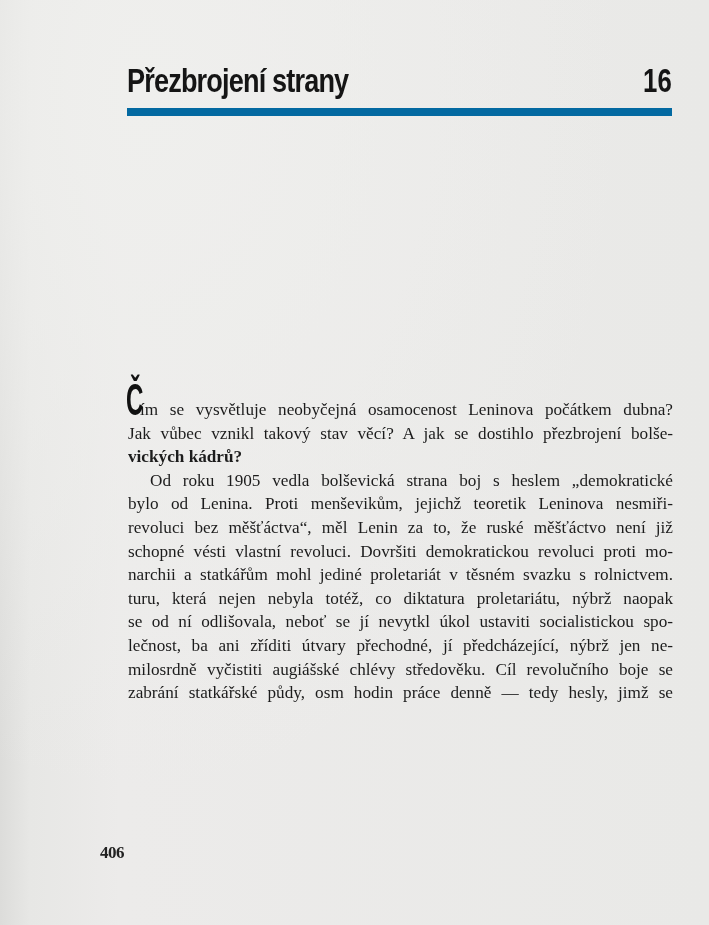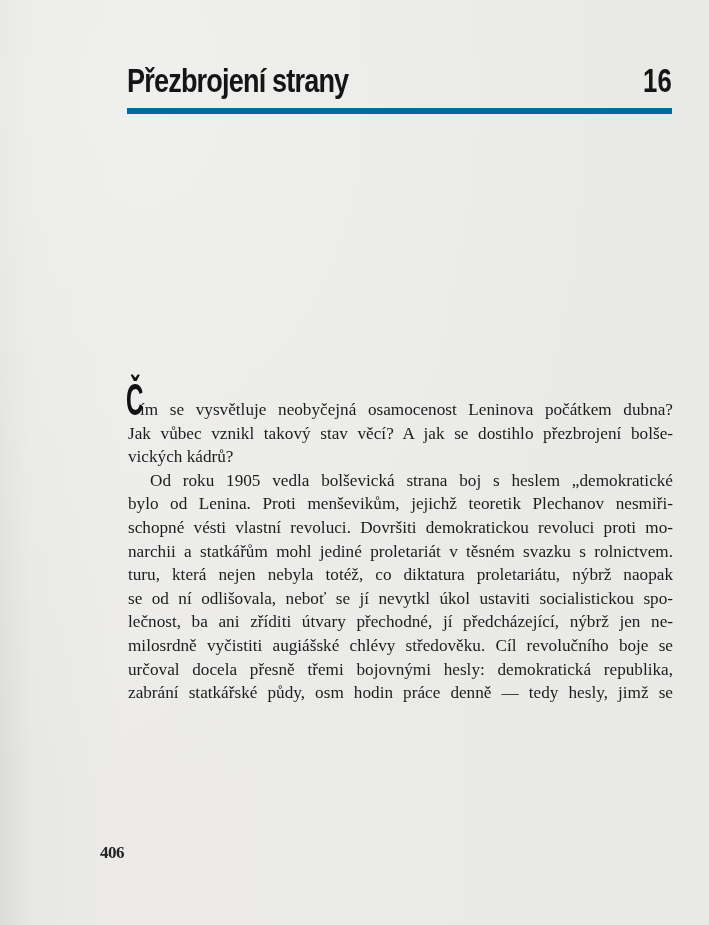--- a/index.html
+++ b/index.html
@@ -22,21 +22,21 @@
       position: absolute;
       left: 0; top: 0;
       width: 709px; height: 925px;
     }
     .chapter-header {
       position: absolute;
       left: 127px;
       top: 60px;
       width: 545px;
       height: 48px;
-      border-bottom: 6px solid #0369a1;
+      border-bottom: 8px solid #0369a1;
     }
     .chapter-title {
       position: absolute;
       left: 0;
       top: 2px;
       font-family: "Liberation Sans", "DejaVu Sans", sans-serif;
       font-weight: bold;
       font-size: 33px;
       letter-spacing: -1px;
       transform: scaleX(0.82);
@@ -67,20 +67,21 @@
     }
     .line {
       display: block;
       white-space: nowrap;
       text-align: justify;
       text-align-last: justify;
       height: 23.6px;
     }
     .line.last {
       text-align-last: left;
+      font-weight: bold;
     }
     .line.indent {
       padding-left: 22px;
     }
     .first-line {
       position: relative;
       padding-left: 12px;
     }
     .drop-cap {
       position: absolute;
@@ -114,26 +115,26 @@
   <div class="chapter-header">
     <span class="chapter-title">Přezbrojení strany</span>
     <span class="chapter-number">16</span>
   </div>
 
   <div class="body-text">
     <span class="line first-line"><span class="drop-cap">Č</span><span>ím se vysvětluje neobyčejná osamocenost Leninova počátkem dubna?</span></span>
     <span class="line">Jak vůbec vznikl takový stav věcí? A jak se dostihlo přezbrojení bolše-</span>
     <span class="line last">vických kádrů?</span>
     <span class="line indent">Od roku 1905 vedla bolševická strana boj s heslem „demokratické</span>
-    <span class="line">bylo od Lenina. Proti menševikům, jejichž teoretik Plechanov nesmiři-</span>
+    <span class="line">bylo od Lenina. Proti menševikům, jejichž teoretik Leninova nesmiři-</span>
+    <span class="line">revoluci bez měšťáctva“, měl Lenin za to, že ruské měšťáctvo není již</span>
     <span class="line">schopné vésti vlastní revoluci. Dovršiti demokratickou revoluci proti mo-</span>
     <span class="line">narchii a statkářům mohl jediné proletariát v těsném svazku s rolnictvem.</span>
     <span class="line">turu, která nejen nebyla totéž, co diktatura proletariátu, nýbrž naopak</span>
     <span class="line">se od ní odlišovala, neboť se jí nevytkl úkol ustaviti socialistickou spo-</span>
     <span class="line">lečnost, ba ani zříditi útvary přechodné, jí předcházející, nýbrž jen ne-</span>
     <span class="line">milosrdně vyčistiti augiášské chlévy středověku. Cíl revolučního boje se</span>
-    <span class="line">určoval docela přesně třemi bojovnými hesly: demokratická republika,</span>
     <span class="line">zabrání statkářské půdy, osm hodin práce denně — tedy hesly, jimž se</span>
   </div>
 
   <div class="page-number">406</div>
 
 </div>
 
 </body></html>

